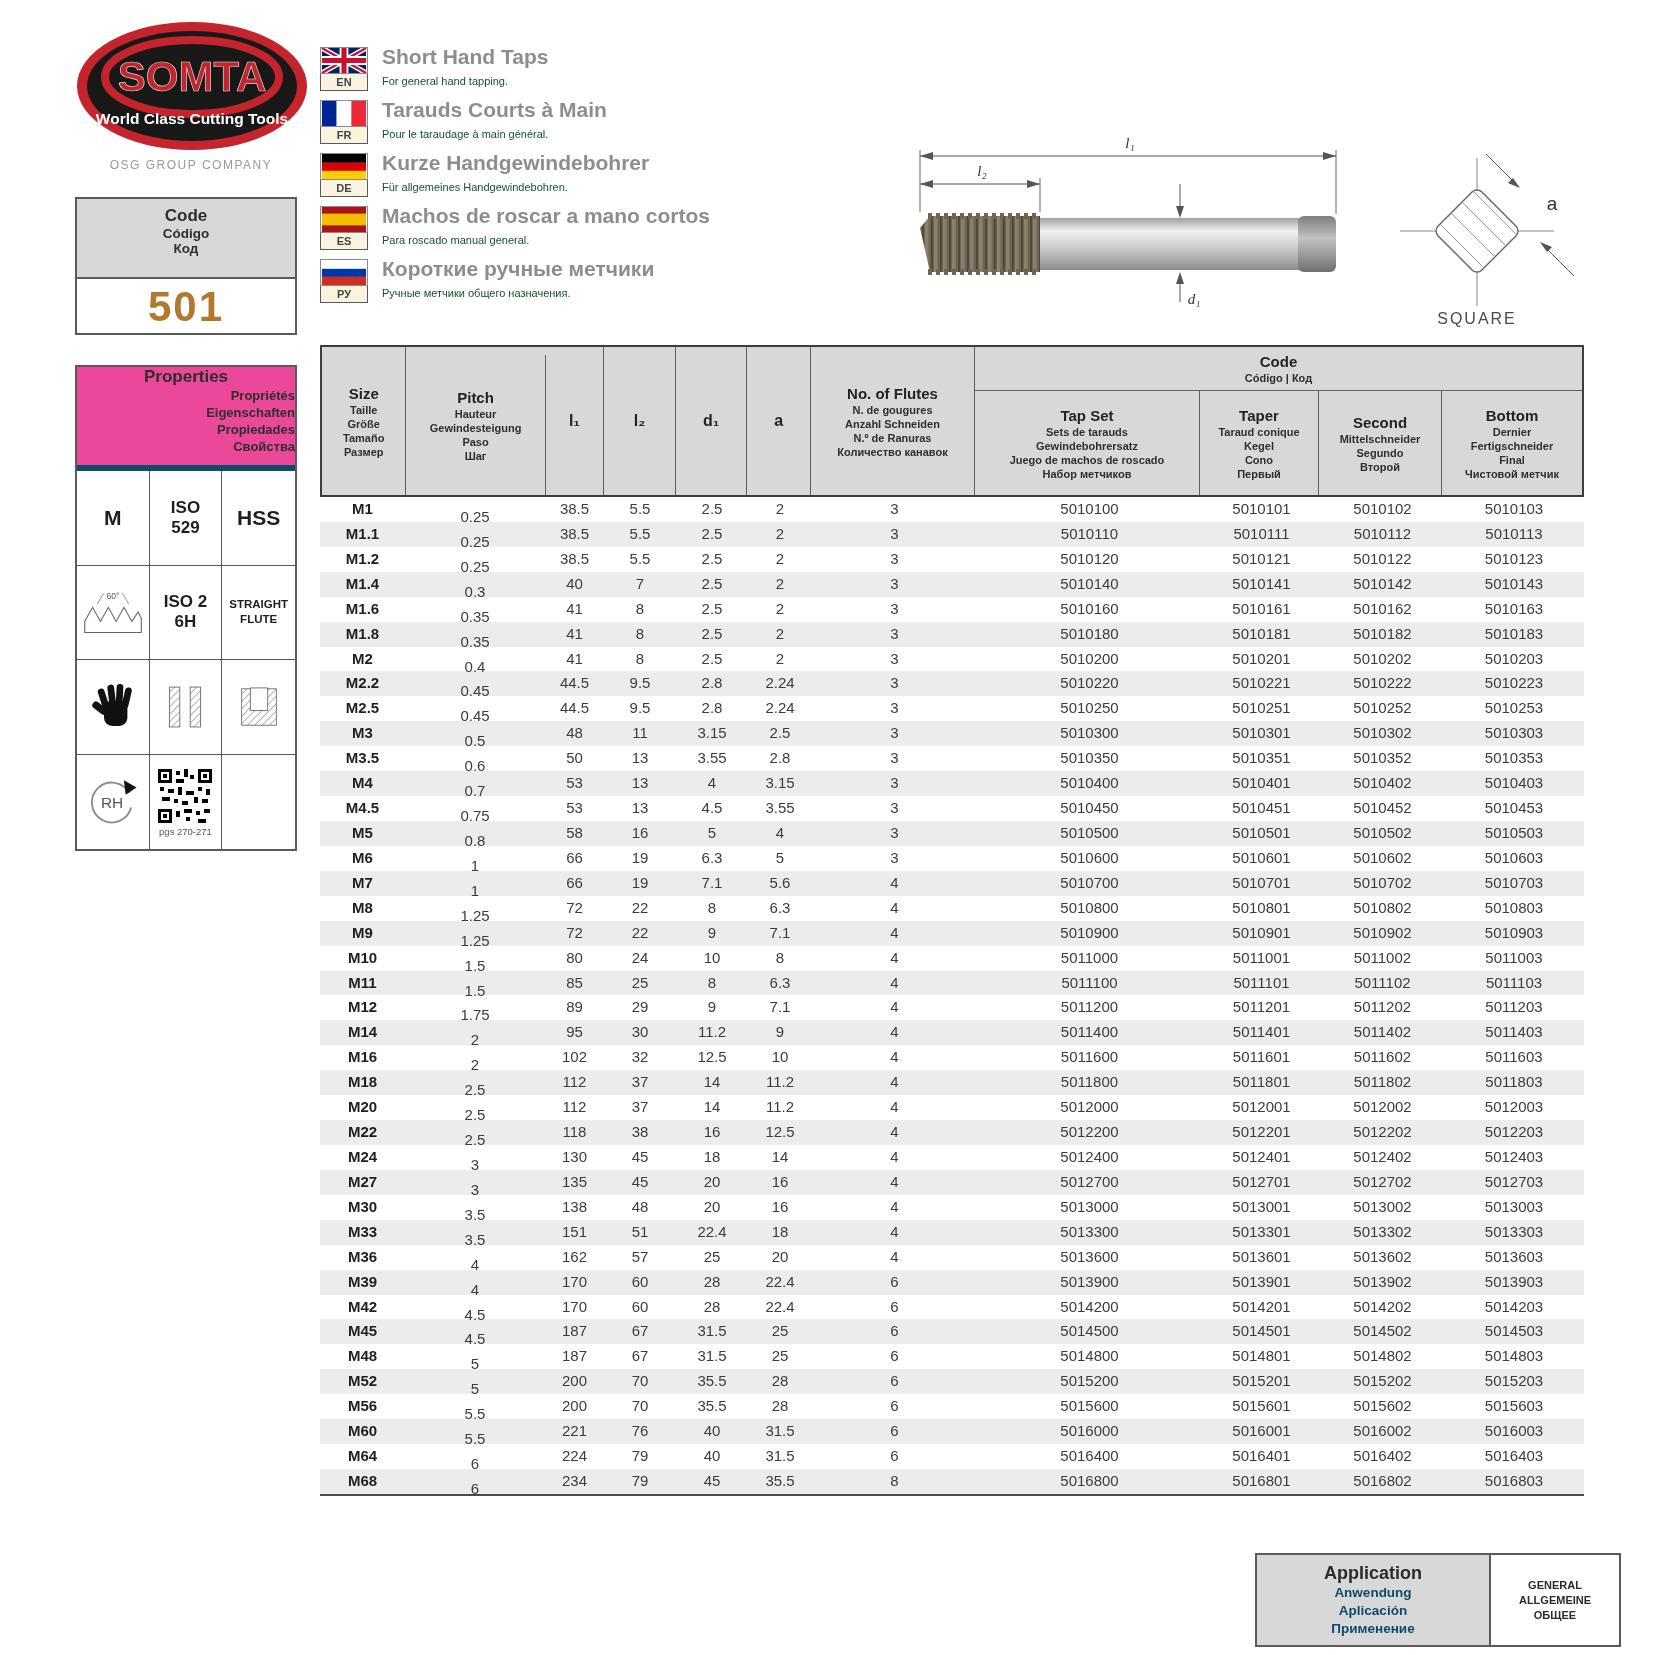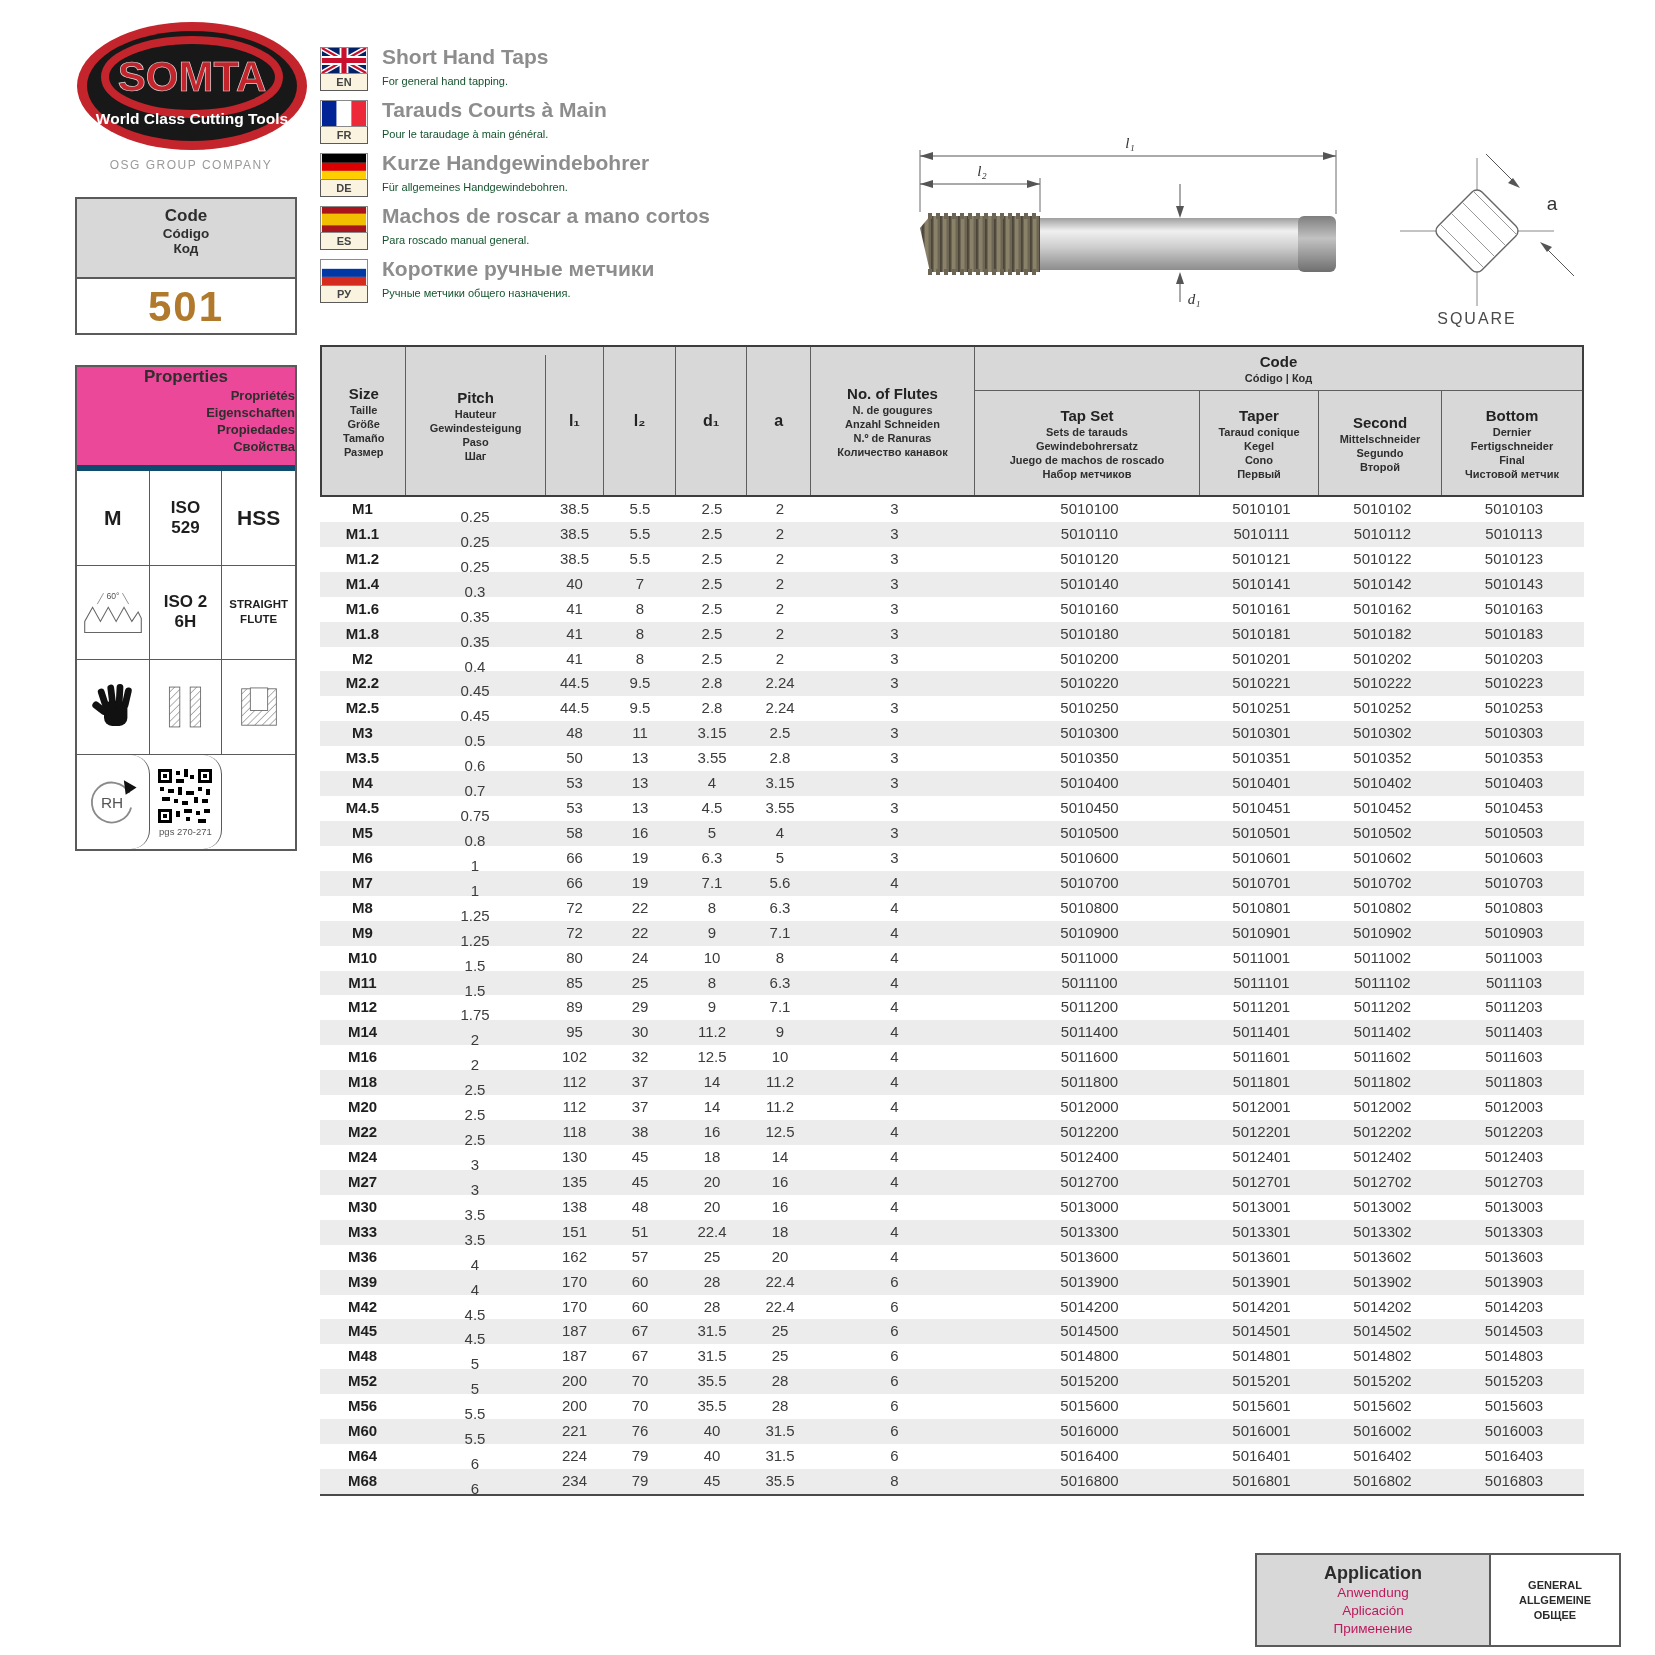--- a/index.html
+++ b/index.html
@@ -37,21 +37,21 @@
   .props { left:75px; top:365px; width:222px; height:486px; border:2px solid #5a5a5a; }
   .props-head { height:104px; background:#ec4899; border-bottom:6px solid #0c4a6e;
                 text-align:center; }
   .props-head .l1 { font-size:17px; font-weight:bold; color:#2e2e2e; }
   .props-head .l2 { font-size:13px; font-weight:bold; color:#2e2e2e; line-height:17px;text-align:right; }
   .props-grid { display:flex; flex-wrap:wrap; width:100%; height:378px; }
   .pcell { width:33.333%; height:94.5px; border-right:1px solid #5a5a5a;
            border-bottom:1px solid #5a5a5a; display:flex; flex-direction:column;
            align-items:center; justify-content:center; text-align:center; }
   .pcell:nth-child(3n) { border-right:none; }
-  .pcell.last-row { border-bottom:none;border-radius:19px; }
+  .pcell.last-row { border-bottom:none; }
   .pt-big { font-size:21px; font-weight:bold; color:#1e1e1e; }
   .pt-med { font-size:17px; font-weight:bold; color:#1e1e1e; line-height:20px; }
   .pt-sm  { font-size:11.5px; font-weight:bold; color:#1e1e1e; line-height:15px; }
   .qr-cap { font-size:9.5px; color:#555; margin-top:1px; }
 
   
   .tap-svg { left:898px; top:126px; width:465px; height:190px; }
   .square-svg { left:1382px; top:146px; width:196px; height:182px; }
 
   
@@ -78,21 +78,21 @@
         white-space:nowrap; }
   .tc.size-cell { font-weight:bold; color:#1f1f1f; }
 
   
   .app-box { left:1255px; top:1553px; width:366px; height:94px; border:2px solid #5a5a5a;
              display:flex; }
   .app-left { width:234px; background:#d8d8d8; border-right:2px solid #5a5a5a;
               display:flex; flex-direction:column; align-items:center; justify-content:center;
               text-align:center; }
   .app-left .l1 { font-size:18px; font-weight:bold; color:#2b2b2b; line-height:21px; }
-  .app-left .l2 { font-size:13.5px; font-weight:normal; color:#be185d; line-height:18px; }
+  .app-left .l2 { font-size:13.5px; font-weight:bold; color:#0c4a6e; line-height:18px; }
   .app-right { flex:1; display:flex; flex-direction:column; align-items:center;
                justify-content:center; text-align:center; }
   .app-right .v { font-size:11px; font-weight:bold; color:#2b2b2b; line-height:15px; }
 </style>
 </head>
 <body>
 
 <svg class="abs logo" viewBox="0 0 235 132">
   <ellipse cx="117" cy="66" rx="115" ry="64" fill="#c4242b"></ellipse>
   <ellipse cx="117" cy="66" rx="105" ry="55" fill="#181818"></ellipse>

